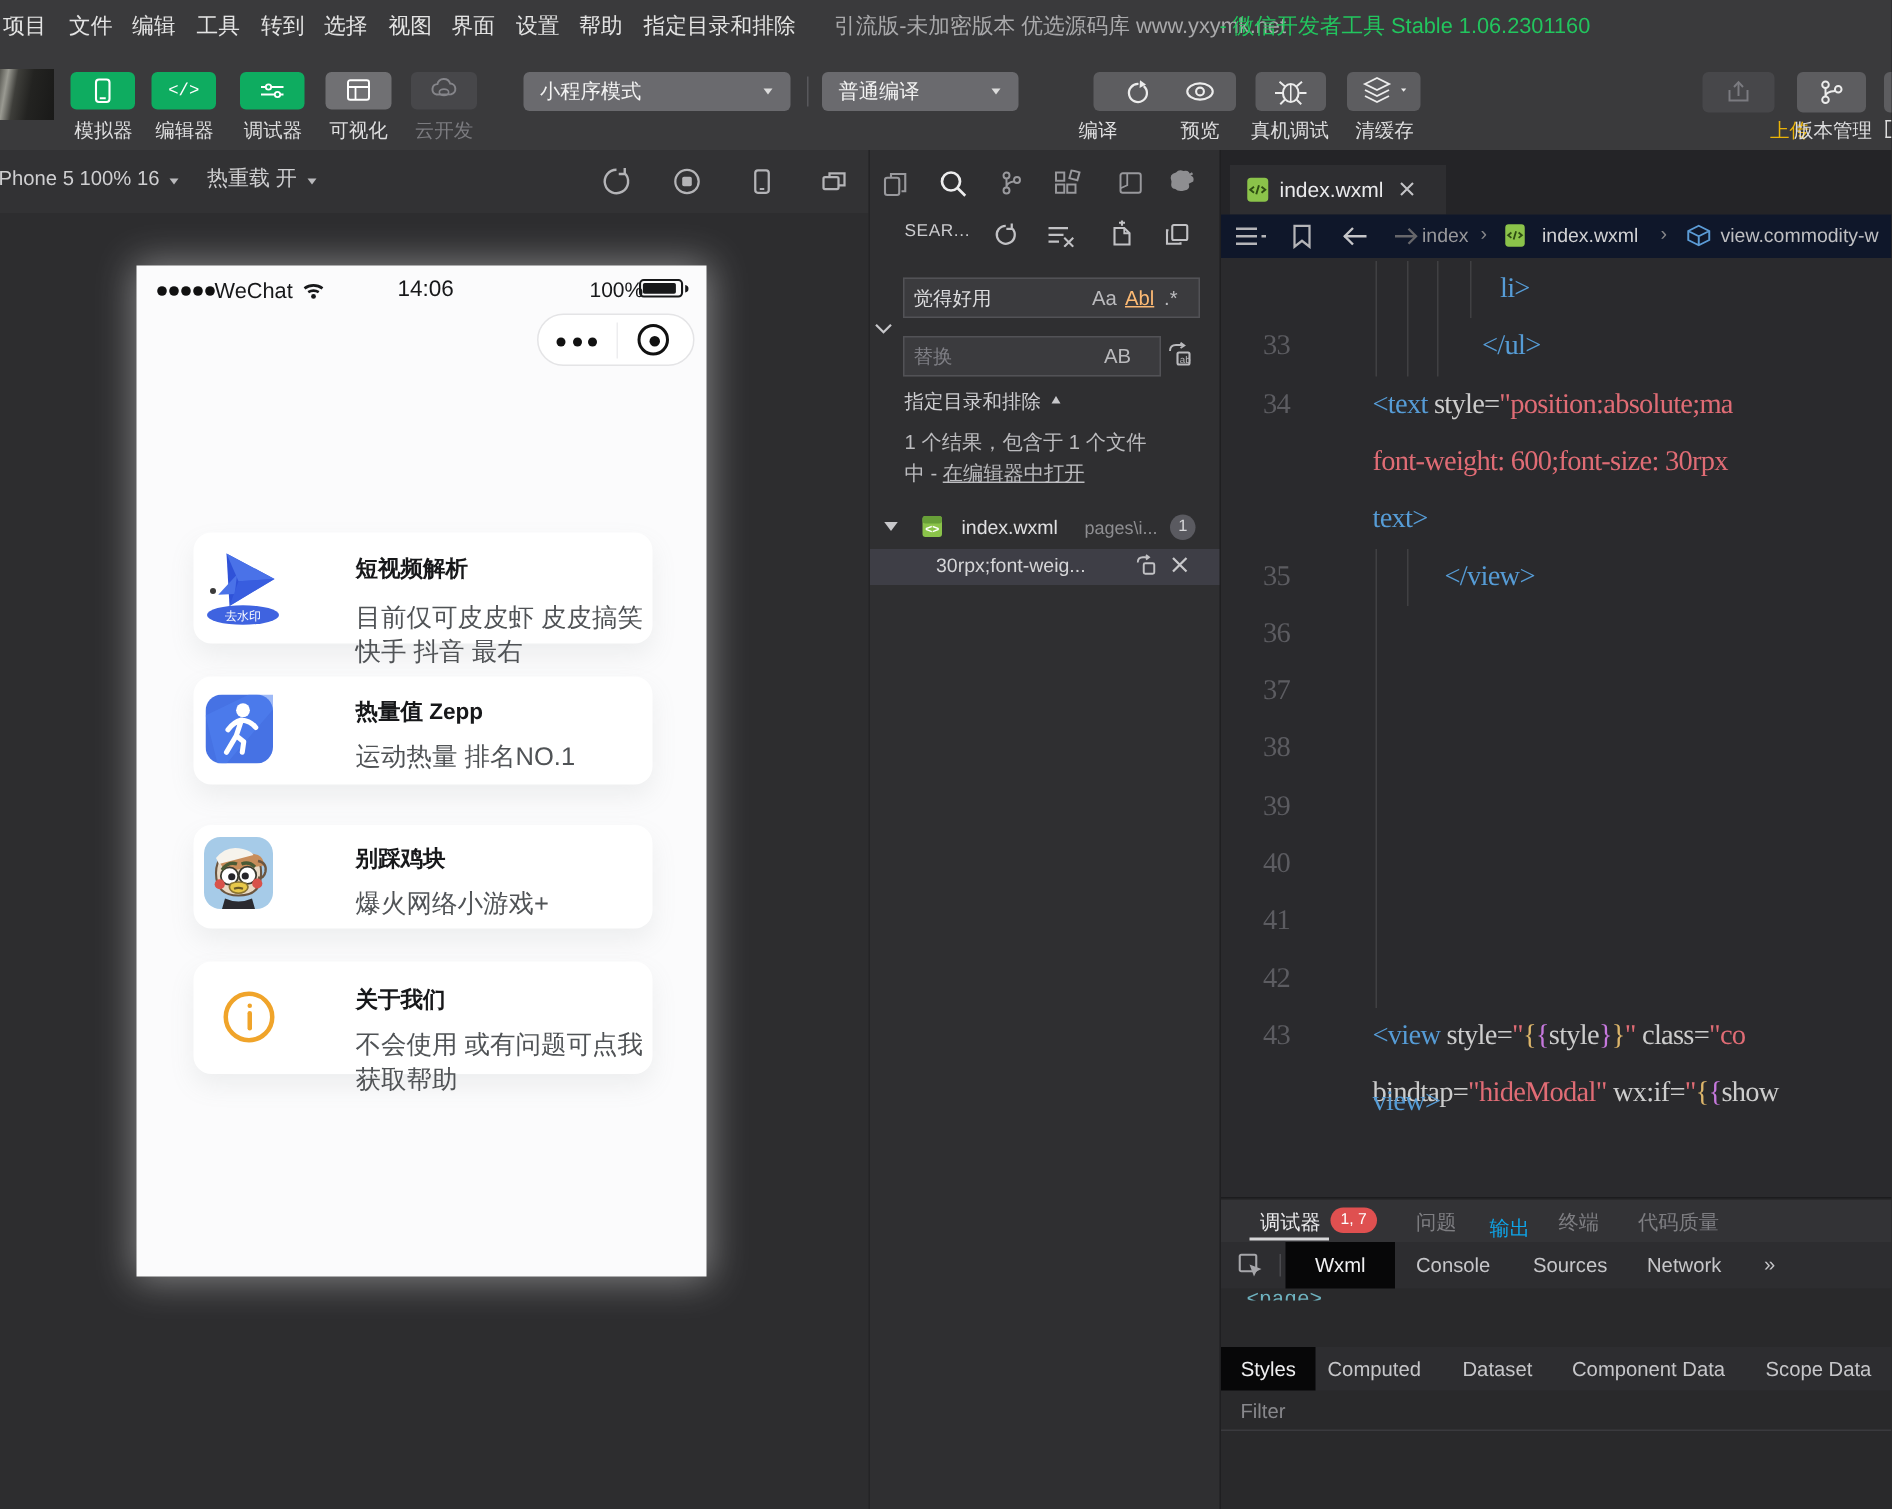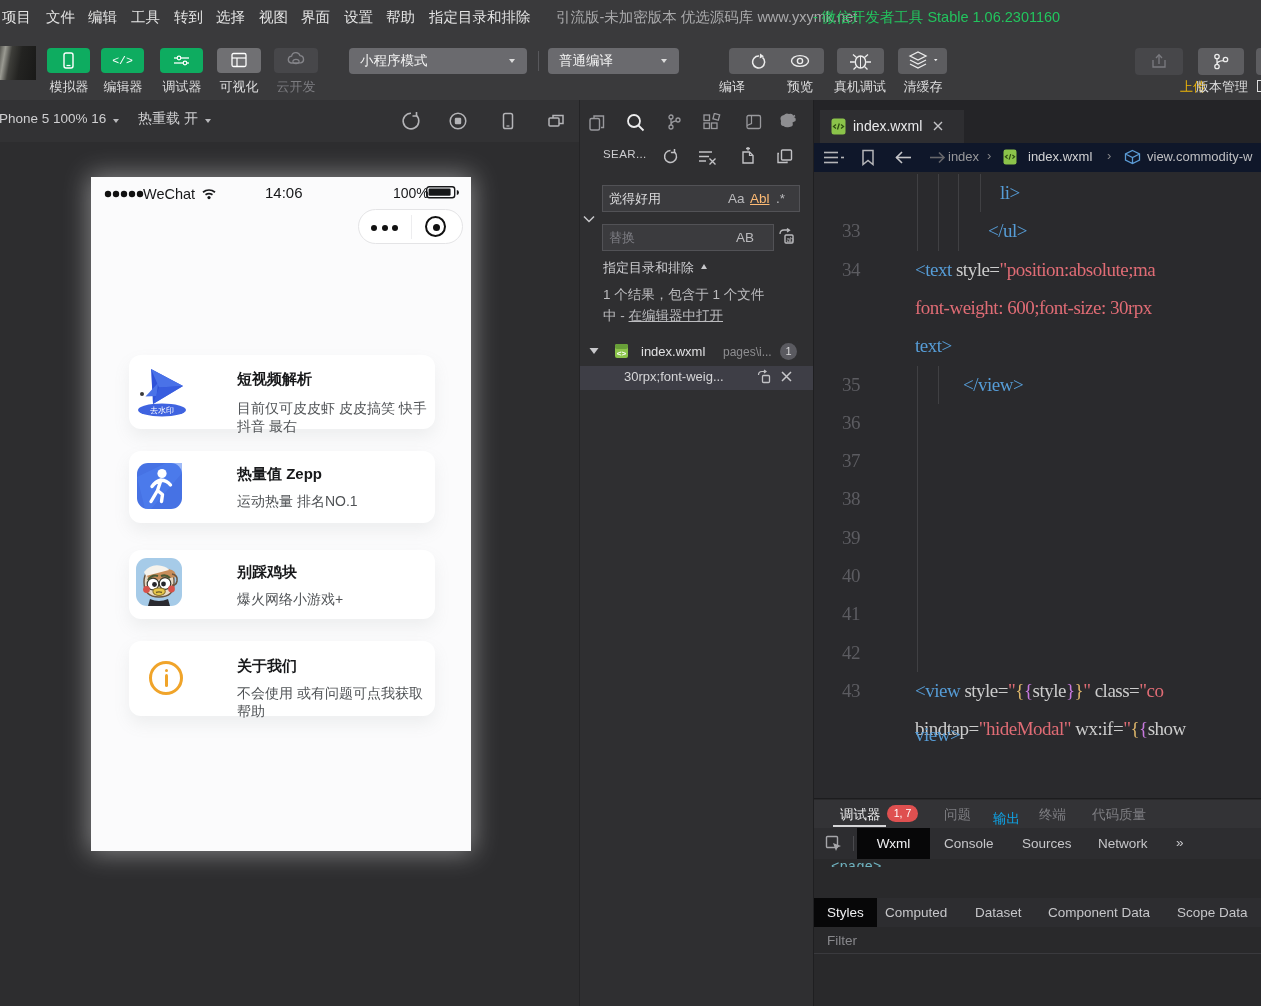--- a/index.html
+++ b/index.html
@@ -12,21 +12,21 @@
 .tbtn{position:absolute;top:48px;height:25px;border-radius:4px}
 .tlabel{position:absolute;top:78px;font-size:13px;color:#dededf;text-align:center}
 .dd{position:absolute;top:48px;height:26px;background:#6a6a6e;border-radius:4px;color:#f2f2f2;font-size:13.5px;line-height:26px}
 .caret{display:inline-block;width:0;height:0;border-left:3.5px solid transparent;border-right:3.5px solid transparent;border-top:4.5px solid #dcdcdc}
 
 #sim{position:absolute;left:0;top:100px;width:579px;height:906px;background:#2d2d2f}
 #simbar{position:absolute;left:0;top:0;width:579px;height:42px;background:#323234;color:#cfcfd1;font-size:13.5px}
 #phone{position:absolute;left:91px;top:77px;width:380px;height:674px;background:#fbfbfc;box-shadow:0 0 24px 2px rgba(255,255,255,0.42)}
 .card{position:absolute;left:38px;width:306px;background:#fff;border-radius:12px;box-shadow:0 8px 16px rgba(140,145,150,0.12)}
 .ctitle{position:absolute;left:108px;font-size:15px;font-weight:bold;color:#17181a}
-.csub{position:absolute;left:108px;font-size:14px;color:#505356}
+.csub{position:absolute;left:108px;font-size:17px;color:#505356}
 
 #spanel{position:absolute;left:580px;top:100px;width:234px;height:906px;background:#2f2f31}
 .sinput{position:absolute;left:22px;width:198px;height:27px;background:#3b3b3e;border:1px solid #525256;color:#dcdcde;font-size:13px;line-height:25px}
 
 #editor{position:absolute;left:814px;top:100px;width:447px;height:698px;background:#2a2a2d}
 #tabstrip{position:absolute;left:0;top:0;width:447px;height:43px;background:#242427}
 #crumb{position:absolute;left:0;top:43px;width:447px;height:29px;background:#0f172a;font-size:13px}
 #code{position:absolute;left:0;top:72px;width:447px;height:626px;font-family:Liberation Serif, serif;font-size:19px;letter-spacing:-0.5px}
 .row{position:absolute;left:0;width:447px;height:38px;white-space:pre}
 .ln{position:absolute;right:401px;color:#5c5c61;text-align:right}

